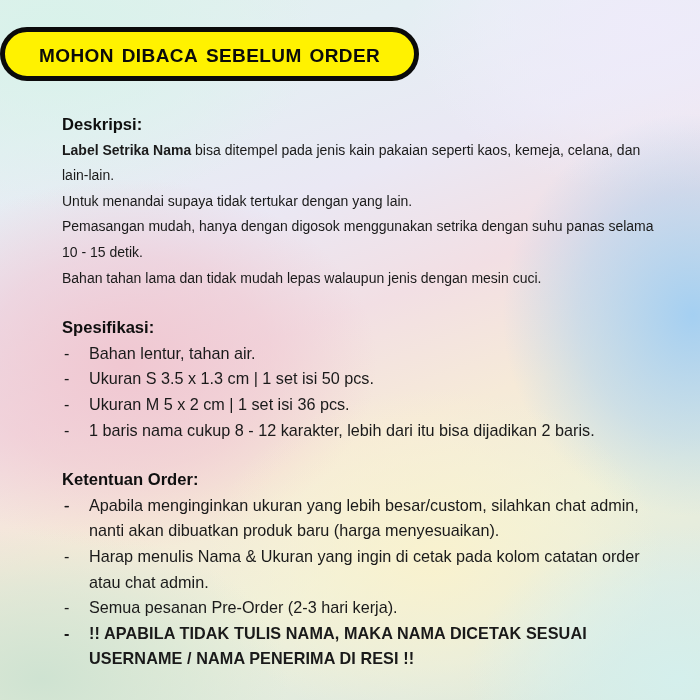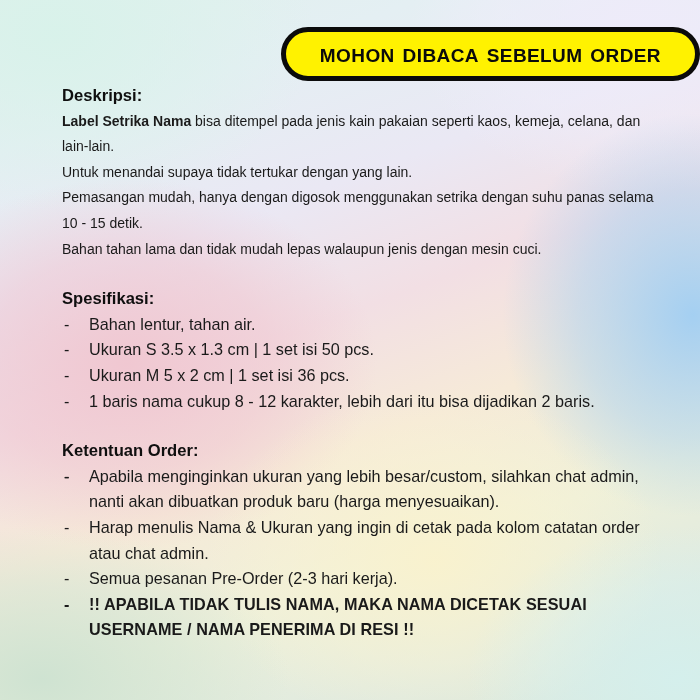--- a/index.html
+++ b/index.html
@@ -98,21 +98,21 @@
     box-sizing: border-box;
   }
 
   
   .title-wrap {
     position: absolute;
     left: 0;
     right: 0;
     top: 27px;
     display: flex;
-    justify-content: flex-end;
+    justify-content: flex-start;
   }
   .title-badge {
     background: #fff200;
     border: 5px solid #0b0b0b;
     border-radius: 999px;
     padding: 7px 34px 9px 34px;
     display: inline-block;
   }
   .title-text {
     font-family: "Liberation Sans", sans-serif;
@@ -124,21 +124,21 @@
     font-variant: small-caps;
     text-transform: lowercase;
     white-space: nowrap;
   }
 
   
   .body-block {
     position: absolute;
     left: 62px;
     right: 46px;
-    top: 83px;
+    top: 112px;
     font-size: 16.2px;
     line-height: 25.6px;
     color: #1a1a1a;
   }
 
   .heading {
     font-weight: bold;
     font-size: 16.6px;
     color: #0f0f0f;
   }

